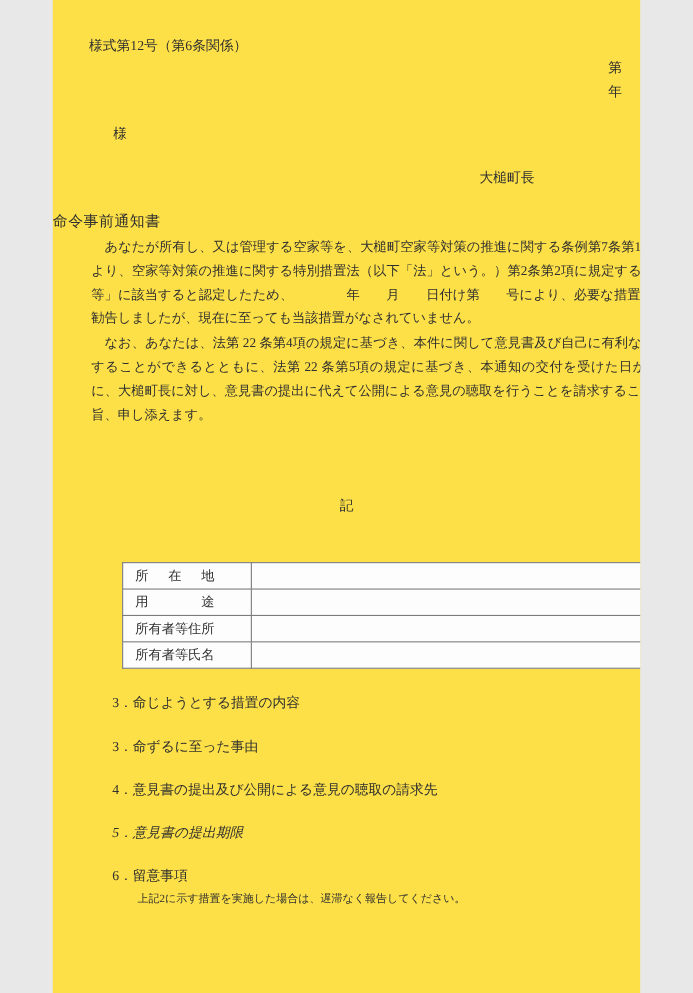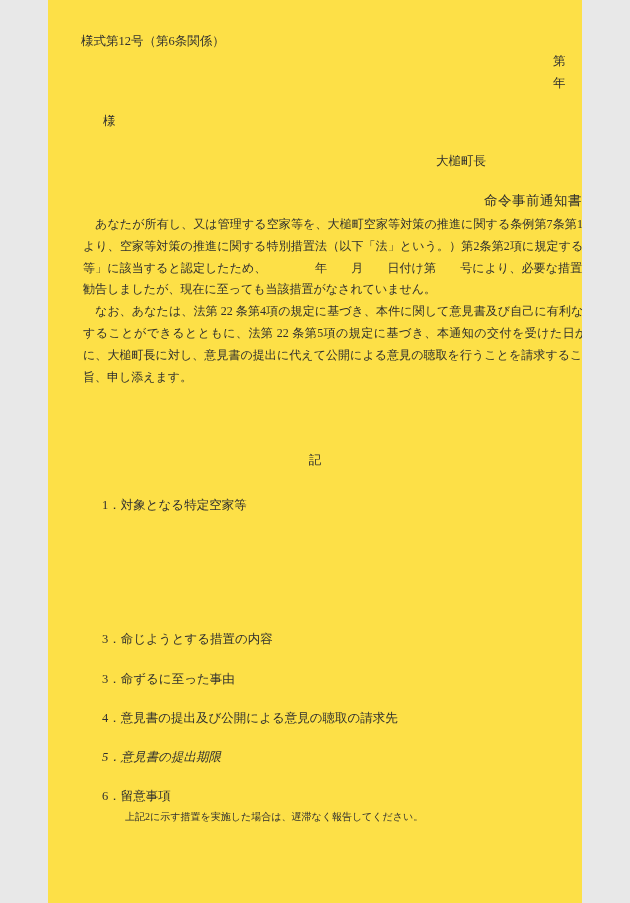--- a/index.html
+++ b/index.html
@@ -27,21 +27,21 @@
     display:flex;justify-content:space-between;
   }
   .date-line{
     left:505px;top:76px;width:82px;
     display:flex;justify-content:space-between;
   }
   .recipient{left:55px;top:114px;}
   .sender{left:388px;top:154px;}
   .doc-title{
     left:0;right:0;top:192px;
-    text-align:right;
+    text-align:left;
     font-size:13.5px;
     letter-spacing:0.5px;
   }
   .body-text{
     left:35px;top:214px;width:561px;
     font-size:12px;
     line-height:21.8px;
   }
   .body-text p{
     margin:0;
@@ -108,22 +108,49 @@
 
   <div class="abs doc-title">命令事前通知書</div>
 
   <div class="abs body-text">
     <p>あなたが所有し、又は管理する空家等を、大槌町空家等対策の推進に関する条例第7条第1項の規定により、空家等対策の推進に関する特別措置法（以下「法」という。）第2条第2項に規定する「特定空家等」に該当すると認定したため、　　　　年　　月　　日付け第　　号により、必要な措置をとるよう勧告しましたが、現在に至っても当該措置がなされていません。</p>
     <p>なお、あなたは、法第 22 条第4項の規定に基づき、本件に関して意見書及び自己に有利な証拠を提出することができるとともに、法第 22 条第5項の規定に基づき、本通知の交付を受けた日から5日以内に、大槌町長に対し、意見書の提出に代えて公開による意見の聴取を行うことを請求することができる旨、申し添えます。</p>
   </div>
 
   <div class="abs ki-mark">記</div>
 
-  <div class="abs section s1">1．対象となる特定空家等</div>
 
+  <table class="abs house-table">
+    <tbody>
+      <tr>
+        <td class="lbl">
+            <span>所在地</span>
+          </td>
+        <td class="val"></td>
+      </tr>
+      <tr>
+        <td class="lbl">
+            <span>用途</span>
+          </td>
+        <td class="val"></td>
+      </tr>
+      <tr>
+        <td class="lbl">
+            <span>所有者等住所</span>
+          </td>
+        <td class="val"></td>
+      </tr>
+      <tr>
+        <td class="lbl">
+            <span>所有者等氏名</span>
+          </td>
+        <td class="val"></td>
+      </tr>
+    </tbody>
+  </table>
 
   <div class="abs section s2">3．命じようとする措置の内容</div>
   <div class="abs section s3">3．命ずるに至った事由</div>
   <div class="abs section s4">4．意見書の提出及び公開による意見の聴取の請求先</div>
   <div class="abs section s5">5．意見書の提出期限</div>
   <div class="abs section s6">6．留意事項</div>
   <div class="abs note-line">上記2に示す措置を実施した場合は、遅滞なく報告してください。</div>
 
 </div>
 

